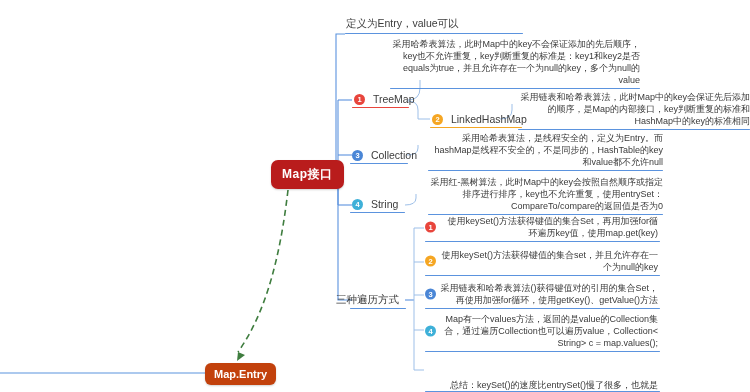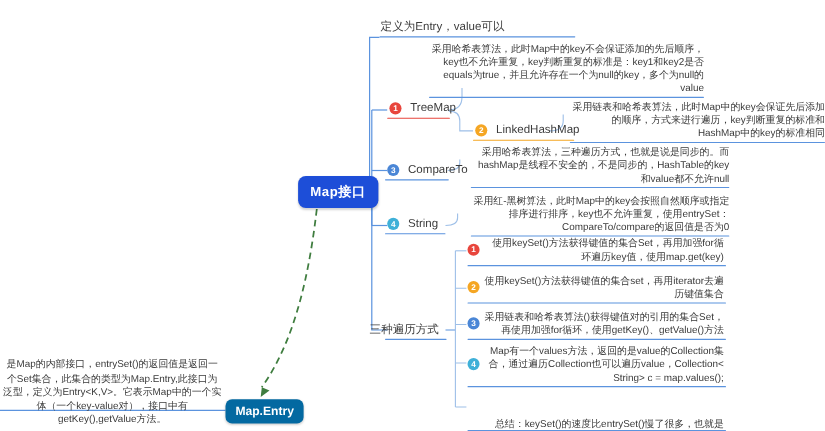--- a/index.html
+++ b/index.html
@@ -23,33 +23,33 @@
     left: 0;
     top: 0;
     width: 750px;
     height: 392px;
     pointer-events: none;
   }
 
   
   .root-node {
     position: absolute;
-    background: #1d4ed8;
+    background: #b91c1c;
     color: #ffffff;
     font-weight: bold;
     font-size: 12px;
     border-radius: 7px;
     padding: 6px 11px;
     letter-spacing: .5px;
     white-space: nowrap;
     box-shadow: 0 1px 2px rgba(0,0,0,.18);
   }
   .sub-root-node {
     position: absolute;
-    background: #0369a1;
+    background: #c2410c;
     color: #ffffff;
     font-weight: bold;
     font-size: 11px;
     border-radius: 6px;
     padding: 5px 9px;
     white-space: nowrap;
     box-shadow: 0 1px 2px rgba(0,0,0,.18);
   }
 
   
@@ -186,32 +186,32 @@
   </div>
   <div class="u-line" style="left:390px; top:88px; width:250px;"></div>
 
   <div class="topic" style="left:432px; top:112px;">
     <span class="badge" style="background:#f5a623;">2</span>
     <span class="topic-label">LinkedHashMap</span>
   </div>
   <div class="u-line orange" style="left:430px; top:127px; width:92px;"></div>
 
   <div class="para" style="left:518px; top:91px; width:232px;">
-    <span class="para-text">采用链表和哈希表算法，此时Map中的key会保证先后添加的顺序，方式来进行遍历，key判断重复的标准和HashMap中的key的标准相同</span>
+    <span class="para-text">采用链表和哈希表算法，此时Map中的key会保证先后添加的顺序，是Map的内部接口，key判断重复的标准和HashMap中的key的标准相同</span>
   </div>
   <div class="u-line" style="left:518px; top:129px; width:232px;"></div>
 
   <div class="topic" style="left:352px; top:148px;">
     <span class="badge" style="background:#4a86d6;">3</span>
-    <span class="topic-label">CompareTo</span>
+    <span class="topic-label">Collection</span>
   </div>
   <div class="u-line" style="left:350px; top:163px; width:58px;"></div>
 
   <div class="para" style="left:428px; top:132px; width:235px;">
-    <span class="para-text">采用哈希表算法，三种遍历方式，也就是说是同步的。而hashMap是线程不安全的，不是同步的，HashTable的key和value都不允许null</span>
+    <span class="para-text">采用哈希表算法，是线程安全的，定义为Entry。而hashMap是线程不安全的，不是同步的，HashTable的key和value都不允许null</span>
   </div>
   <div class="u-line" style="left:428px; top:170px; width:235px;"></div>
 
   <div class="topic" style="left:352px; top:197px;">
     <span class="badge" style="background:#3eb0d8;">4</span>
     <span class="topic-label">String</span>
   </div>
   <div class="u-line" style="left:350px; top:212px; width:55px;"></div>
 
   <div class="para" style="left:428px; top:176px; width:235px;">
@@ -225,21 +225,21 @@
   <div class="u-line" style="left:350px; top:308px; width:56px;"></div>
 
   <div class="para" style="left:440px; top:215px; width:218px;">
     <span class="badge" style="background:#e8453c;">1</span>
     <span class="para-text">使用keySet()方法获得键值的集合Set，再用加强for循环遍历key值，使用map.get(key)</span>
   </div>
   <div class="u-line" style="left:425px; top:241px; width:235px;"></div>
 
   <div class="para" style="left:440px; top:249px; width:218px;">
     <span class="badge" style="background:#f5a623;">2</span>
-    <span class="para-text">使用keySet()方法获得键值的集合set，再用iterator去遍历键值集合</span>
+    <span class="para-text">使用keySet()方法获得键值的集合set，并且允许存在一个为null的key</span>
   </div>
   <div class="u-line" style="left:425px; top:275px; width:235px;"></div>
 
   <div class="para" style="left:440px; top:282px; width:218px;">
     <span class="badge" style="background:#4a86d6;">3</span>
     <span class="para-text">采用链表和哈希表算法()获得键值对的引用的集合Set，再使用加强for循环，使用getKey()、getValue()方法</span>
   </div>
   <div class="u-line" style="left:425px; top:308px; width:235px;"></div>
 
   <div class="para" style="left:440px; top:313px; width:218px;">
@@ -248,17 +248,14 @@
   </div>
   <div class="u-line" style="left:425px; top:351px; width:235px;"></div>
 
   <div class="para" style="left:440px; top:355px; width:218px; white-space:pre-line;">
     <span class="badge" style="background:#3eb0d8;">5</span>
     <span class="para-text">总结：keySet()的速度比entrySet()慢了很多，也就是keySet方式遍历Map的性能不如entrySet性能好
 为了提高性能，以后多考虑用entrySet()方式来进行遍历</span>
   </div>
   <div class="u-line" style="left:425px; top:391px; width:235px;"></div>
 
-  <div class="plain-note" style="left:2px; top:325px; width:200px;">
-    <span>是Map的内部接口，entrySet()的返回值是返回一个Set集合，此集合的类型为Map.Entry,此接口为泛型，定义为Entry&lt;K,V&gt;。它表示Map中的一个实体（一个key-value对），接口中有getKey(),getValue方法。</span>
-  </div>
 
 </div>
 
 </body></html>

